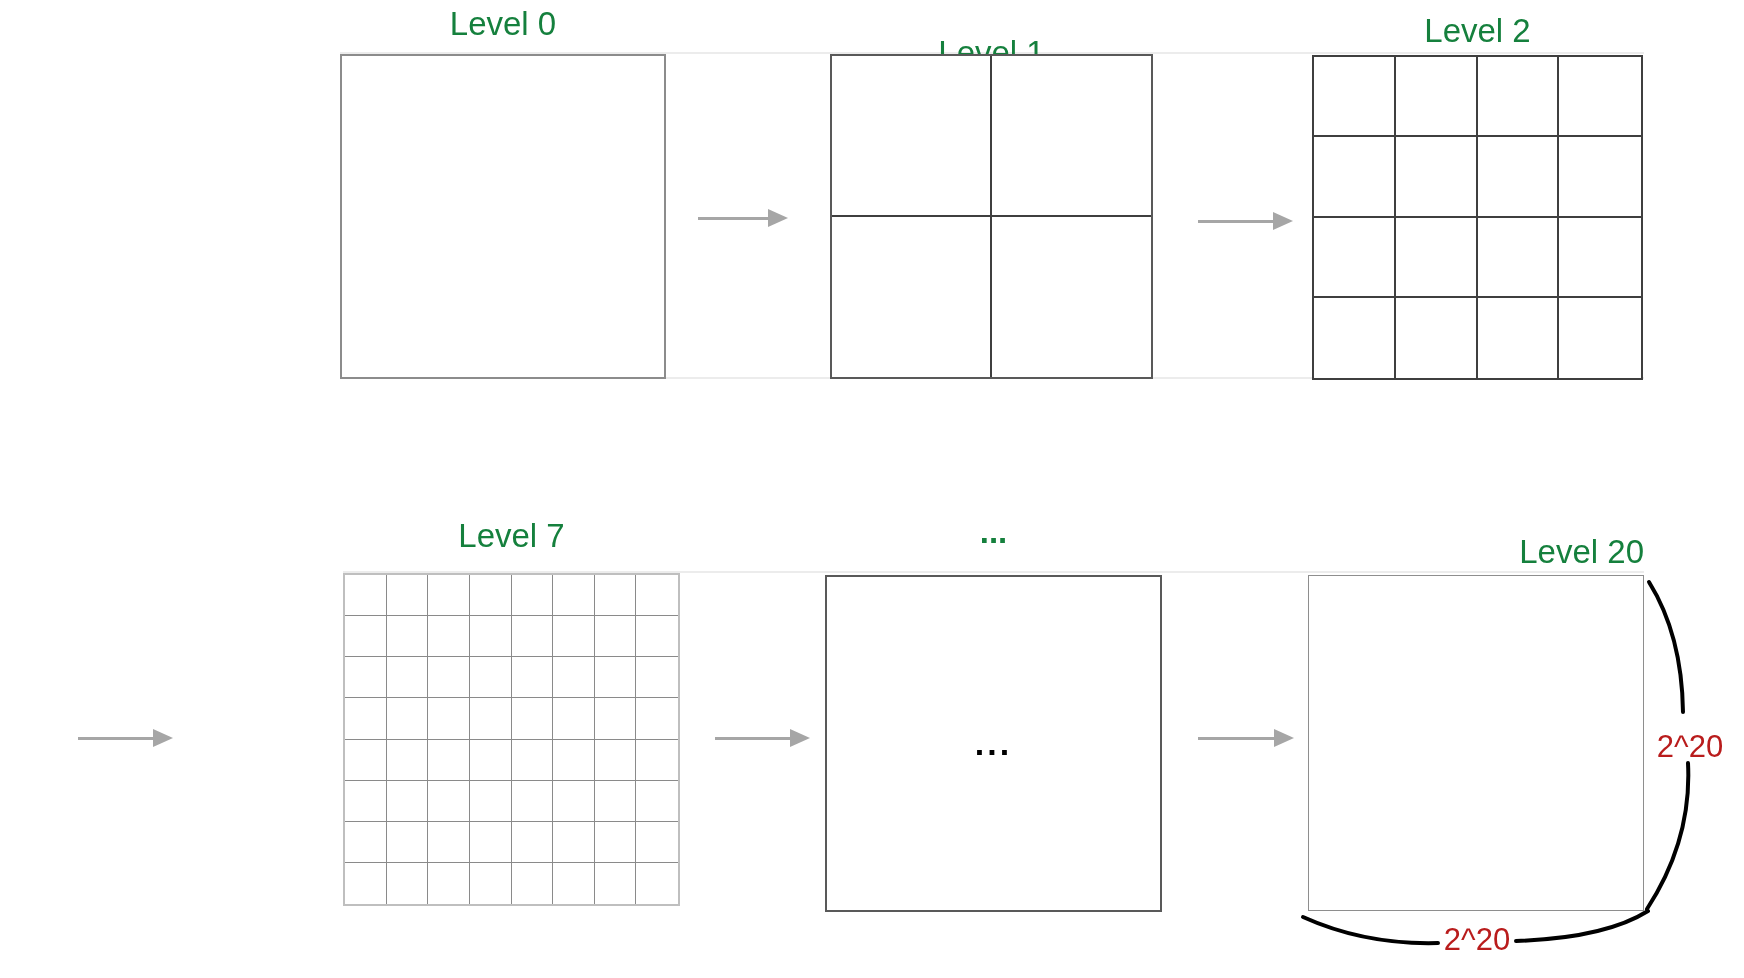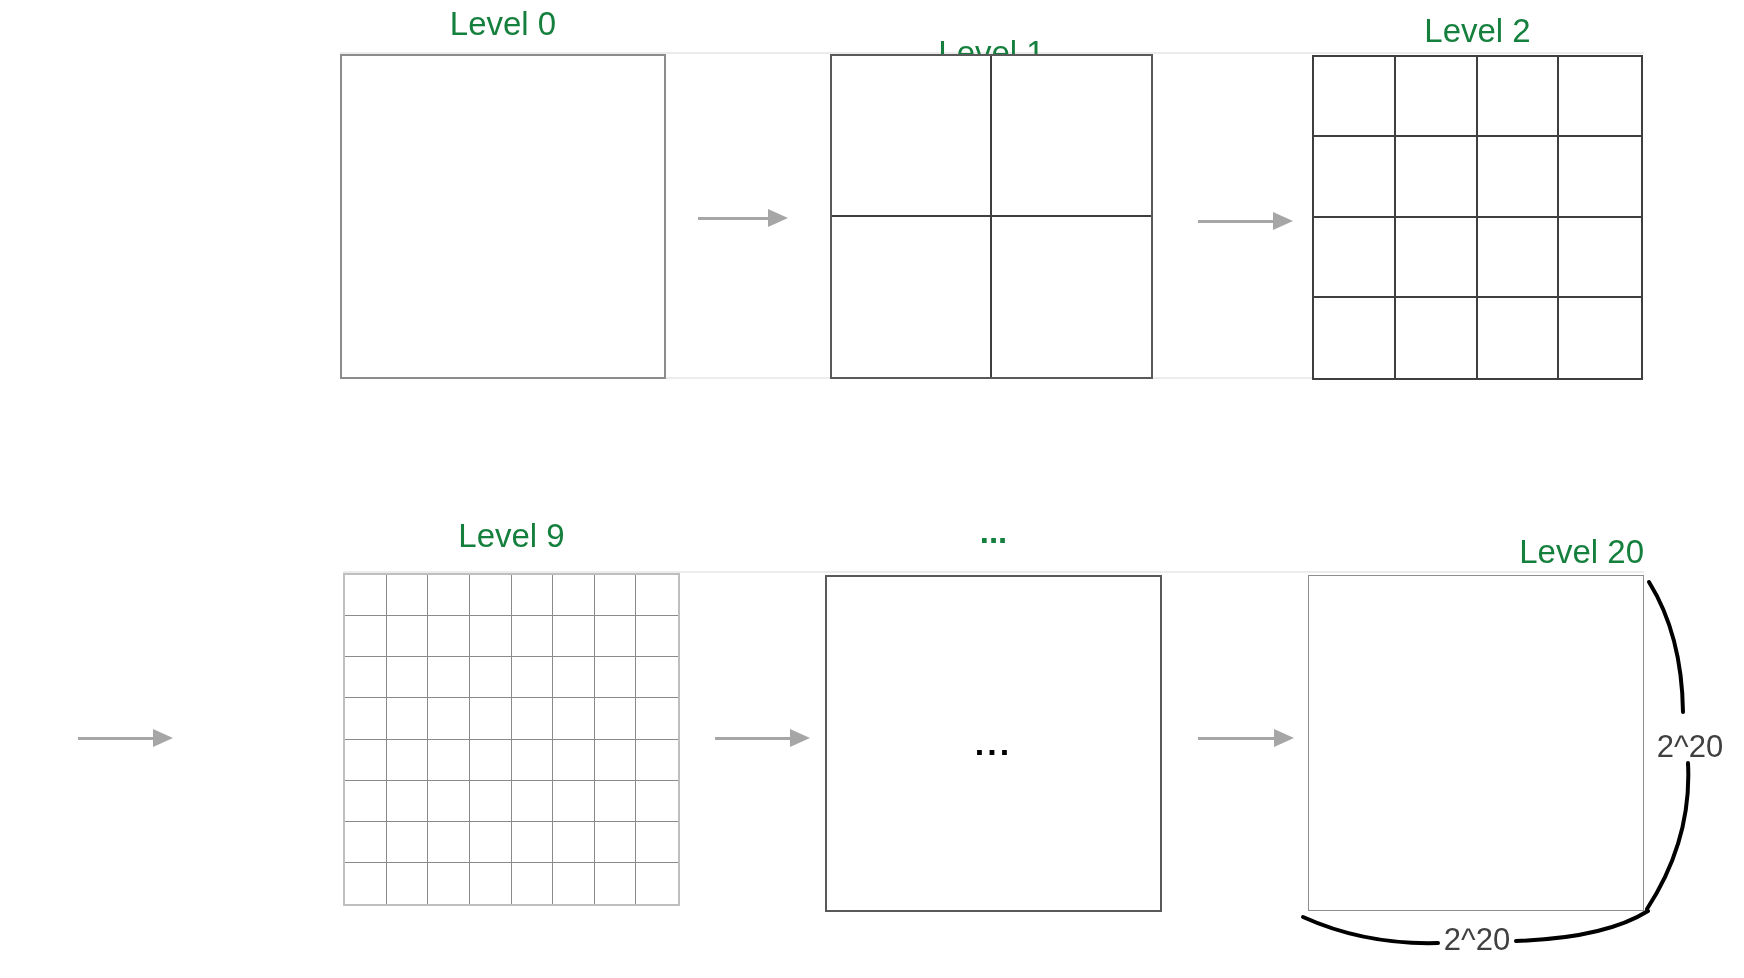--- a/index.html
+++ b/index.html
@@ -68,38 +68,38 @@
   #arrow-1{left:698px;top:208px;width:90px;}
   #arrow-2{left:1198px;top:211px;width:95px;}
   #arrow-3{left:78px;top:728px;width:95px;}
   #arrow-4{left:715px;top:728px;width:95px;}
   #arrow-5{left:1198px;top:728px;width:96px;}
 
   
   #brace-svg{position:absolute;left:1280px;top:560px;width:464px;height:418px;}
 
   .brace-label{
-    position:absolute;font-size:31px;color:#404040;text-align:center;white-space:nowrap;
+    position:absolute;font-size:31px;color:#b91c1c;text-align:center;white-space:nowrap;
   }
   #label-height{left:1650px;top:729px;width:80px;}
   #label-width{left:1427px;top:922px;width:100px;}
 </style>
 </head>
 <body>
 
 <div id="canvas">
 
   <div class="guide" id="guide-top"></div>
   <div class="guide" id="guide-mid"></div>
   <div class="guide" id="guide-b1"></div>
 
   <div class="panel-title" id="title-l0">Level 0</div>
   <div class="panel-title" id="title-l1">Level 1</div>
   <div class="panel-title" id="title-l2">Level 2</div>
-  <div class="panel-title" id="title-l3">Level 9</div>
+  <div class="panel-title" id="title-l3">Level 7</div>
   <div class="panel-title" id="title-el">...</div>
   <div class="panel-title" id="title-l20">Level 20</div>
 
   <div class="panel" id="p-l0">
     <div class="grid" style="grid-template-columns: repeat(1, 1fr); grid-template-rows: repeat(1, 1fr);">
         <div class="cell"></div>
       </div>
   </div>
 
   <div class="panel" id="p-l1">

